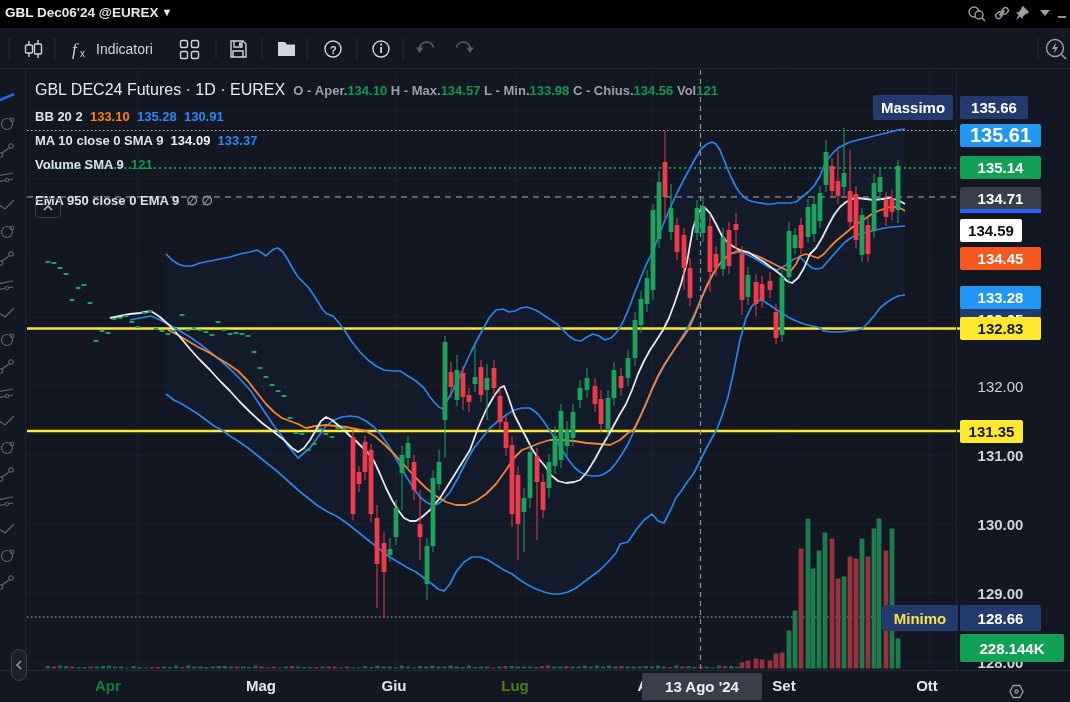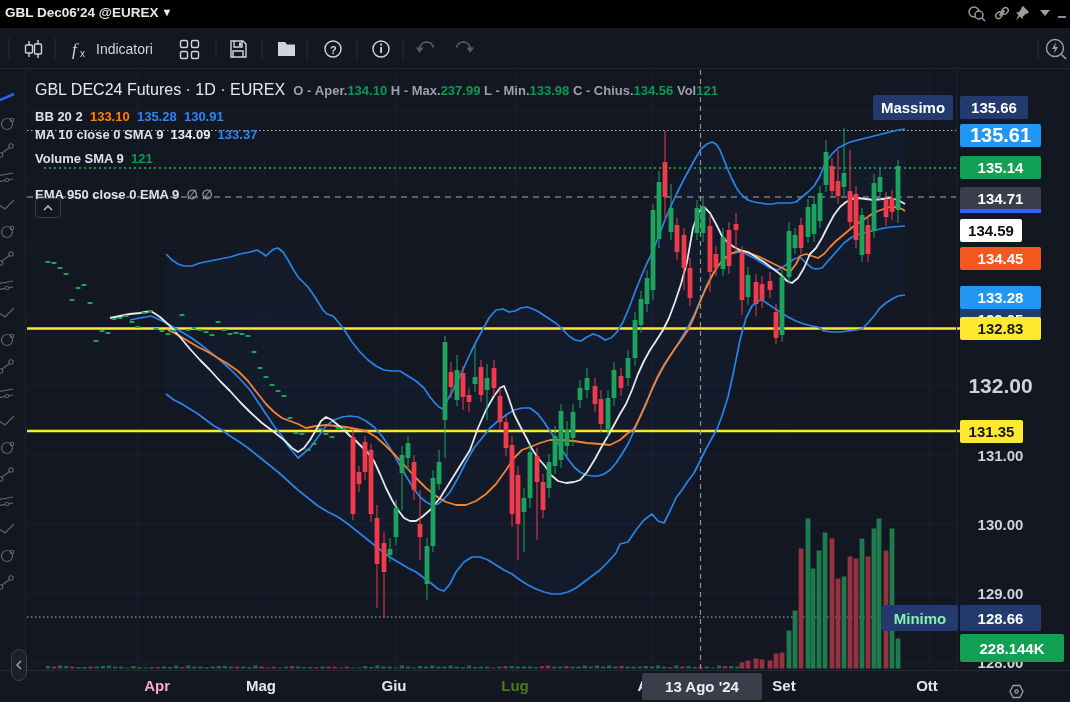--- a/index.html
+++ b/index.html
@@ -479,46 +479,46 @@
 <div style="position:absolute;left:960px;top:123.5px;width:81px;height:23px;background:#2196f3;color:#fff;font-size:20px;font-weight:700;display:flex;align-items:center;justify-content:center;border-radius:2px;z-index:6">135.61</div>
 <div style="position:absolute;left:960px;top:155.5px;width:81px;height:23px;background:#12a054;color:#fff;font-size:15px;font-weight:700;display:flex;align-items:center;justify-content:center;border-radius:2px;z-index:6">135.14</div>
 <div style="position:absolute;left:960px;top:186.5px;width:81px;height:23px;background:#3a3e4b;color:#fff;font-size:15px;font-weight:700;display:flex;align-items:center;justify-content:center;border-radius:2px;z-index:6">134.71</div>
 <div style="position:absolute;left:960px;top:209px;width:81px;height:4px;background:#2962ff;z-index:6"></div>
 <div style="position:absolute;left:960px;top:218.5px;width:62px;height:23px;background:#ffffff;color:#0b0d12;font-size:15px;font-weight:700;display:flex;align-items:center;justify-content:center;border-radius:2px;z-index:6">134.59</div>
 <div style="position:absolute;left:960px;top:246.5px;width:81px;height:23px;background:#f4581e;color:#fff;font-size:15px;font-weight:700;display:flex;align-items:center;justify-content:center;border-radius:2px;z-index:6">134.45</div>
 <div style="position:absolute;left:960px;top:285.5px;width:81px;height:23px;background:#2196f3;color:#fff;font-size:15px;font-weight:700;display:flex;align-items:center;justify-content:center;border-radius:2px;z-index:6">133.28</div>
 <div style="position:absolute;left:960px;top:308.0px;width:81px;height:22px;background:#223a6e;color:#fff;font-size:15px;font-weight:700;display:flex;align-items:center;justify-content:center;border-radius:2px;z-index:5">133.05</div>
 <div style="position:absolute;left:960px;top:316.5px;width:81px;height:23px;background:#ffe92e;color:#15171c;font-size:15px;font-weight:700;display:flex;align-items:center;justify-content:center;border-radius:2px;z-index:6">132.83</div>
 <div style="position:absolute;left:960px;top:419.5px;width:63px;height:23px;background:#ffe92e;color:#15171c;font-size:15px;font-weight:700;display:flex;align-items:center;justify-content:center;border-radius:2px;z-index:6">131.35</div>
-<div style="position:absolute;left:882px;top:605.0px;width:76px;height:26px;background:#223a6e;color:#86efac;font-size:15px;font-weight:700;display:flex;align-items:center;justify-content:center;border-radius:2px;z-index:6">Minimo</div>
+<div style="position:absolute;left:882px;top:605.0px;width:76px;height:26px;background:#223a6e;color:#fde047;font-size:15px;font-weight:700;display:flex;align-items:center;justify-content:center;border-radius:2px;z-index:6">Minimo</div>
 <div style="position:absolute;left:960px;top:605.0px;width:81px;height:26px;background:#223a6e;color:#fff;font-size:15px;font-weight:700;display:flex;align-items:center;justify-content:center;border-radius:2px;z-index:6">128.66</div>
 <div style="position:absolute;left:960px;top:634.0px;width:104px;height:28px;background:#12a054;color:#fff;font-size:15px;font-weight:700;display:flex;align-items:center;justify-content:center;border-radius:2px;z-index:6">228.144K</div>
-<div style="position:absolute;left:960px;top:375px;width:81px;height:22px;color:#ced2da;font-size:21px;font-weight:700;display:flex;align-items:center;justify-content:center;z-index:3">132.00</div>
+<div style="position:absolute;left:960px;top:375px;width:81px;height:22px;color:#ced2da;font-size:15px;font-weight:400;display:flex;align-items:center;justify-content:center;z-index:3">132.00</div>
 <div style="position:absolute;left:960px;top:444px;width:81px;height:22px;color:#ced2da;font-size:15px;font-weight:600;display:flex;align-items:center;justify-content:center;z-index:3">131.00</div>
 <div style="position:absolute;left:960px;top:513px;width:81px;height:22px;color:#ced2da;font-size:15px;font-weight:600;display:flex;align-items:center;justify-content:center;z-index:3">130.00</div>
 <div style="position:absolute;left:960px;top:582px;width:81px;height:22px;color:#ced2da;font-size:15px;font-weight:600;display:flex;align-items:center;justify-content:center;z-index:3">129.00</div>
 <div style="position:absolute;left:960px;top:651px;width:81px;height:22px;color:#ced2da;font-size:15px;font-weight:600;display:flex;align-items:center;justify-content:center;z-index:3">128.00</div>
 
 <div style="position:absolute;left:35px;top:80px;z-index:5;white-space:nowrap">
   <div style="font-size:16px;color:#e6e9ef;font-weight:500;height:19px;line-height:19px">GBL DEC24 Futures · 1D · EUREX
-    <span style="font-size:13px;font-weight:700;color:#9aa0ac">&nbsp;O&nbsp;-&nbsp;Aper.<span style="color:#0a9a50">134.10</span>&nbsp;H&nbsp;-&nbsp;Max.<span style="color:#0a9a50">237.99</span>&nbsp;L&nbsp;-&nbsp;Min.<span style="color:#0a9a50">133.98</span>&nbsp;C&nbsp;-&nbsp;Chius.<span style="color:#0a9a50">134.56</span>&nbsp;Vol<span style="color:#0a9a50">121</span></span>
+    <span style="font-size:13px;font-weight:700;color:#9aa0ac">&nbsp;O&nbsp;-&nbsp;Aper.<span style="color:#0a9a50">134.10</span>&nbsp;H&nbsp;-&nbsp;Max.<span style="color:#0a9a50">134.57</span>&nbsp;L&nbsp;-&nbsp;Min.<span style="color:#0a9a50">133.98</span>&nbsp;C&nbsp;-&nbsp;Chius.<span style="color:#0a9a50">134.56</span>&nbsp;Vol<span style="color:#0a9a50">121</span></span>
   </div>
   <div style="font-size:13px;font-weight:700;color:#dde1e8;margin-top:10px;height:18px">BB 20 2&nbsp; <span style="color:#ff8000">133.10</span>&nbsp; <span style="color:#2e86f0">135.28</span>&nbsp; <span style="color:#2e86f0">130.91</span></div>
-  <div style="font-size:13px;font-weight:700;color:#dde1e8;height:18px">MA 10 close 0 SMA 9&nbsp; <span style="color:#eceef2">134.09</span>&nbsp; <span style="color:#2e86f0">133.37</span></div>
+  <div style="font-size:13px;font-weight:700;color:#dde1e8;margin-top:6px;height:18px">MA 10 close 0 SMA 9&nbsp; <span style="color:#eceef2">134.09</span>&nbsp; <span style="color:#2e86f0">133.37</span></div>
   <div style="font-size:13px;font-weight:700;color:#dde1e8;margin-top:6px;height:18px">Volume SMA 9&nbsp; <span style="color:#0a9a50">121</span></div>
   <div style="font-size:13px;font-weight:700;color:#dde1e8;margin-top:18px;height:18px">EMA 950 close 0 EMA 9&nbsp; <span style="color:#878d99">∅&nbsp;∅</span></div>
 </div>
 <div style="position:absolute;left:35px;top:198px;width:26px;height:20px;border:1px solid #3a3f4c;border-radius:4px;z-index:5;display:flex;align-items:center;justify-content:center">
   <svg width="10" height="6" viewBox="0 0 10 6">
       <path d="M1 5 L5 1 L9 5" stroke="#b6bac4" stroke-width="1.5" fill="none"></path>
     </svg>
 </div>
 
 <div style="position:absolute;left:0;top:670px;width:1070px;height:32px;background:#131722;border-top:1px solid #252938;z-index:4">
-<div style="position:absolute;left:110px;top:6px;width:60px;text-align:right;color:#f9a8d4;font-size:15px;font-weight:700">Apr</div>
+<div style="position:absolute;left:95px;top:6px;width:60px;text-align:left;color:#15803d;font-size:15px;font-weight:700">Apr</div>
 <div style="position:absolute;left:231px;top:6px;width:60px;text-align:center;color:#e4e7ed;font-size:15px;font-weight:700">Mag</div>
 <div style="position:absolute;left:364px;top:6px;width:60px;text-align:center;color:#e4e7ed;font-size:15px;font-weight:700">Giu</div>
 <div style="position:absolute;left:485px;top:6px;width:60px;text-align:center;color:#4d7c0f;font-size:15px;font-weight:700">Lug</div>
 <div style="position:absolute;left:622px;top:6px;width:60px;text-align:center;color:#e4e7ed;font-size:15px;font-weight:700">Ago</div>
 <div style="position:absolute;left:754px;top:6px;width:60px;text-align:center;color:#e4e7ed;font-size:15px;font-weight:700">Set</div>
 <div style="position:absolute;left:897px;top:6px;width:60px;text-align:center;color:#e4e7ed;font-size:15px;font-weight:700">Ott</div>
 <div style="position:absolute;left:642px;top:2px;width:120px;height:27px;background:#3a3e4b;border-radius:2px;color:#eceef2;font-size:15px;font-weight:600;display:flex;align-items:center;justify-content:center">13 Ago '24</div>
 <svg style="position:absolute;left:1008px;top:12px" width="17" height="17" viewBox="0 0 17 17">
 <path d="M5.2 2.5 L11.8 2.5 L15 8.5 L11.8 14.5 L5.2 14.5 L2 8.5 Z" fill="none" stroke="#9aa0ac" stroke-width="1.3"></path>
 <circle cx="8.5" cy="8.5" r="1.6" fill="none" stroke="#9aa0ac" stroke-width="1.3"></circle>

